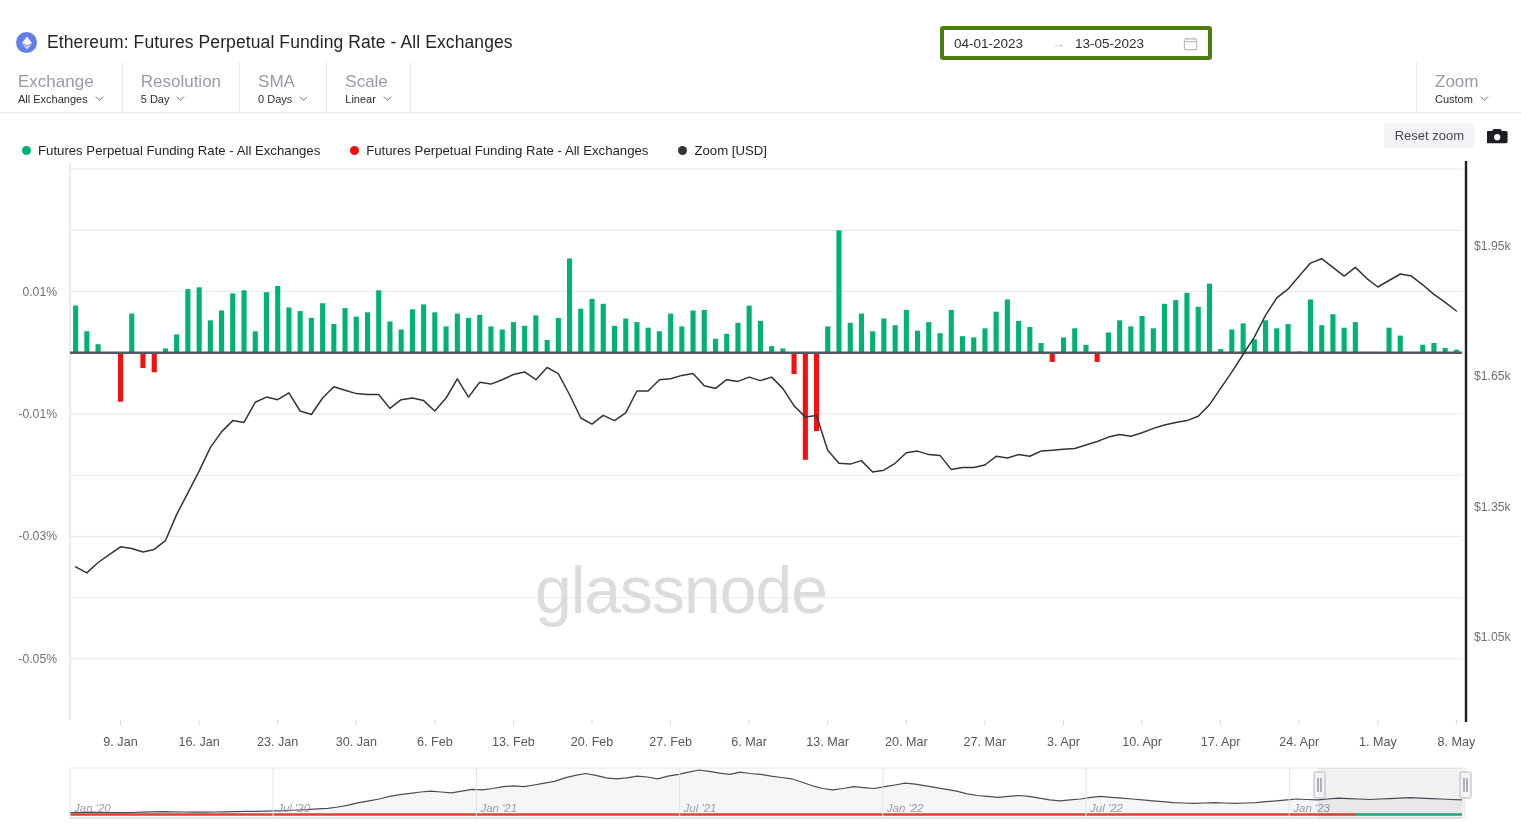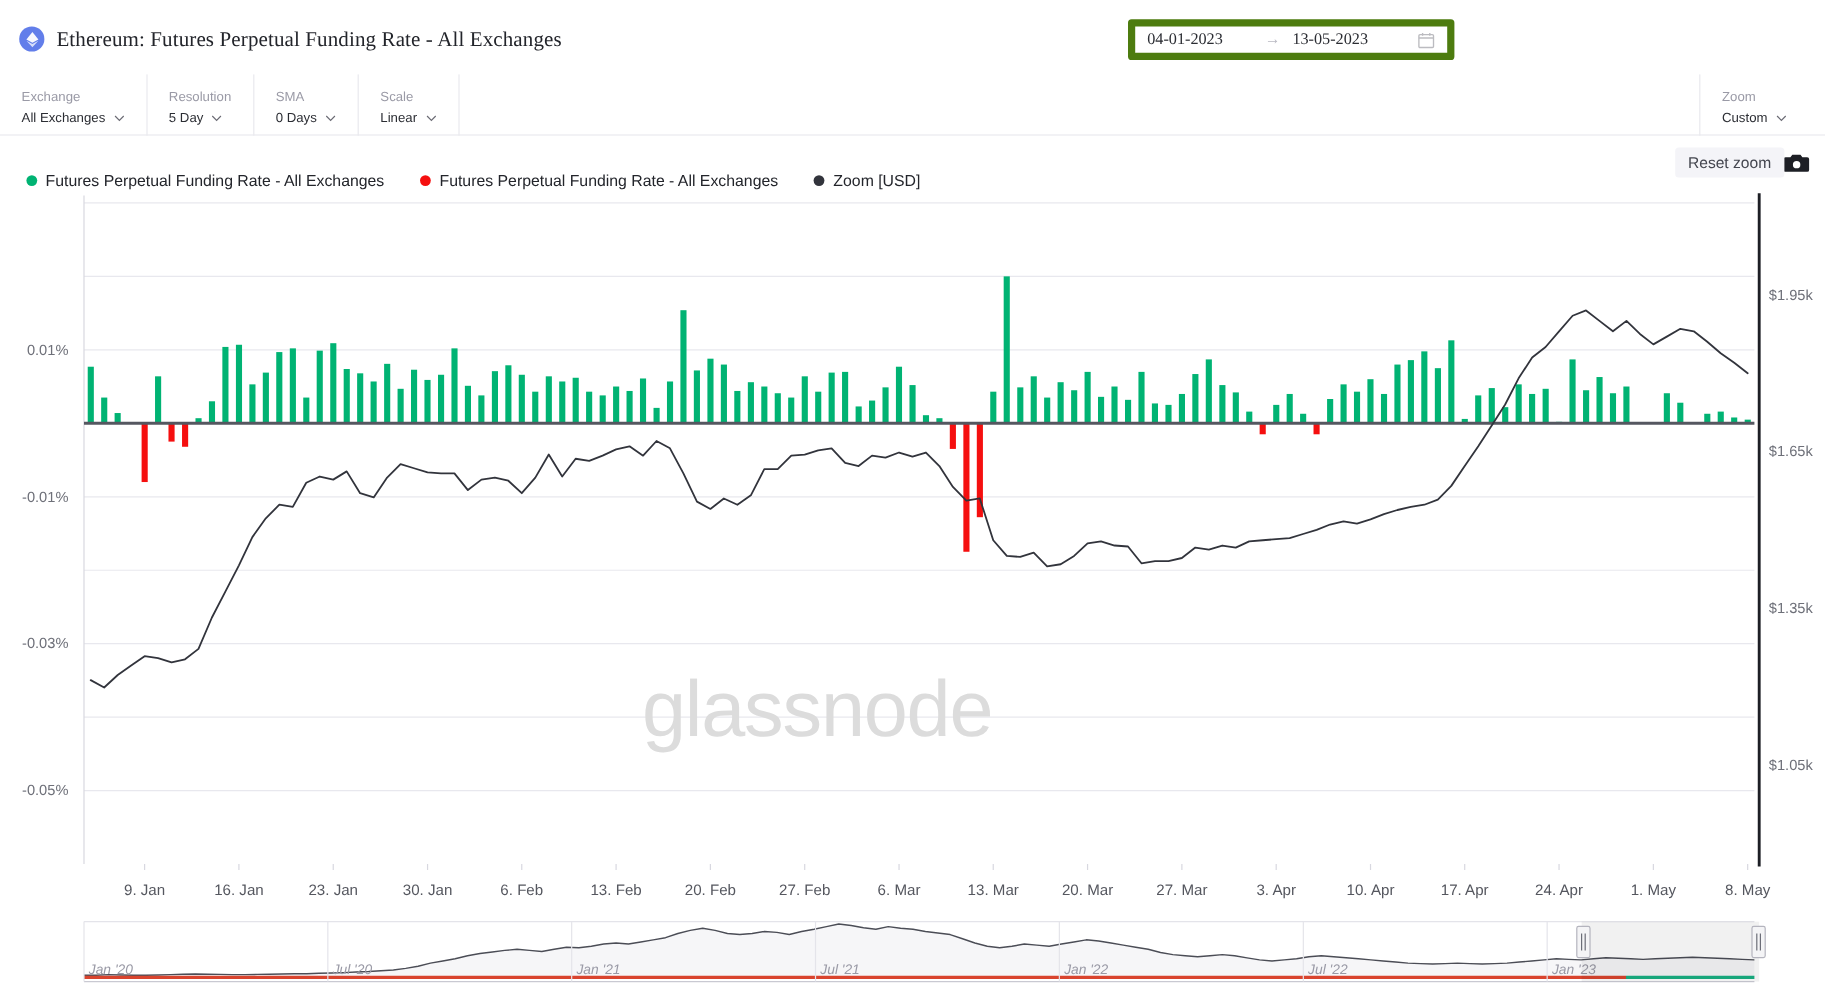--- a/index.html
+++ b/index.html
@@ -11,45 +11,45 @@
     overflow: hidden;
   }
   #app {
     position: relative;
     width: 1521px; height: 829px;
     background: #ffffff;
   }
 
   
   .header {
-    position: absolute; left: 0; top: 2px;
+    position: absolute; left: 0; top: 12px;
     width: 1228px; height: 62px;
     background: #fff;
     border-bottom: 1px solid #e9e9ee;
-    display: flex; align-items: center; font-family: Liberation Serif, serif;
+    display: flex; align-items: center;
   }
   .title-wrap {
     display: flex; align-items: center;
     margin-left: 16px; gap: 10px;
   }
   .eth-icon {
     width: 21px; height: 21px; border-radius: 50%;
     background: #627EEA;
     display: flex; align-items: center; justify-content: center;
     flex: 0 0 auto;
   }
   .eth-icon svg { display: block; }
   .chart-title {
     font-size: 17.5px; color: #23252b; letter-spacing: 0.1px;
     white-space: nowrap;
   }
   .daterange {
     position: absolute; right: 16px; top: 14px;
     width: 272px; height: 34px;
-    border: 6px solid #4d7c0f; border-radius: 3px;
+    border: 4px solid #4d7c0f; border-radius: 3px;
     background: #fff;
     display: flex; align-items: center;
     padding: 0 10px;
     font-size: 13.5px; color: #2b2d33;
   }
   .dr-date { width: 92px; text-align: left; }
   .dr-arrow { color: #b9b9c2; font-size: 13px; margin: 0 10px 0 6px; }
   .dr-cal { margin-left: auto; opacity: .45; }
   .dr-cal svg { display:block; }
 
@@ -61,21 +61,21 @@
     border-bottom: 1px solid #e9e9ee;
     display: flex;
   }
   .ctrl {
     height: 51px;
     padding: 7px 18px 0 18px;
     border-right: 1px solid #e9e9ee;
     display: flex; flex-direction: column; justify-content: center;
   }
   .ctrl:first-child { padding-left: 18px; }
-  .ctrl-label { font-size: 11px; color: #9a9aa6; line-height: 15px; }
+  .ctrl-label { font-size: 17px; color: #9a9aa6; line-height: 15px; }
   .ctrl-value {
     font-size: 11px; color: #2b2d33; line-height: 20px;
     display: flex; align-items: center; gap: 7px;
   }
   .caret {
     width: 9px; height: 9px; display:block;
   }
   .ctrl.zoom-ctrl {
     position: absolute; right: 0; top: 0;
     border-right: none; border-left: 1px solid #e9e9ee;
@@ -92,21 +92,21 @@
   .legend-item {
     display: flex; align-items: center; gap: 7px;
     margin-left: 22px;
     font-size: 13.2px; color: #23252b; white-space: nowrap;
   }
   .legend-item:first-child { margin-left: 22px; }
   .legend-item + .legend-item { margin-left: 30px; }
   .dot { width: 9px; height: 9px; border-radius: 50%; flex: 0 0 auto; }
   .legend-right {
     position: absolute; right: 12px; top: 10px;
-    display: flex; align-items: center; gap: 0;
+    display: flex; align-items: center; gap: 12px;
   }
   .reset-zoom {
     background: #f4f4f8; color: #44464f;
     font-size: 13px; border-radius: 3px;
     padding: 5px 11px; border: none;
     font-family: "Liberation Sans", sans-serif;
   }
   .camera-btn { display: flex; align-items: center; justify-content: center; }
 
   

